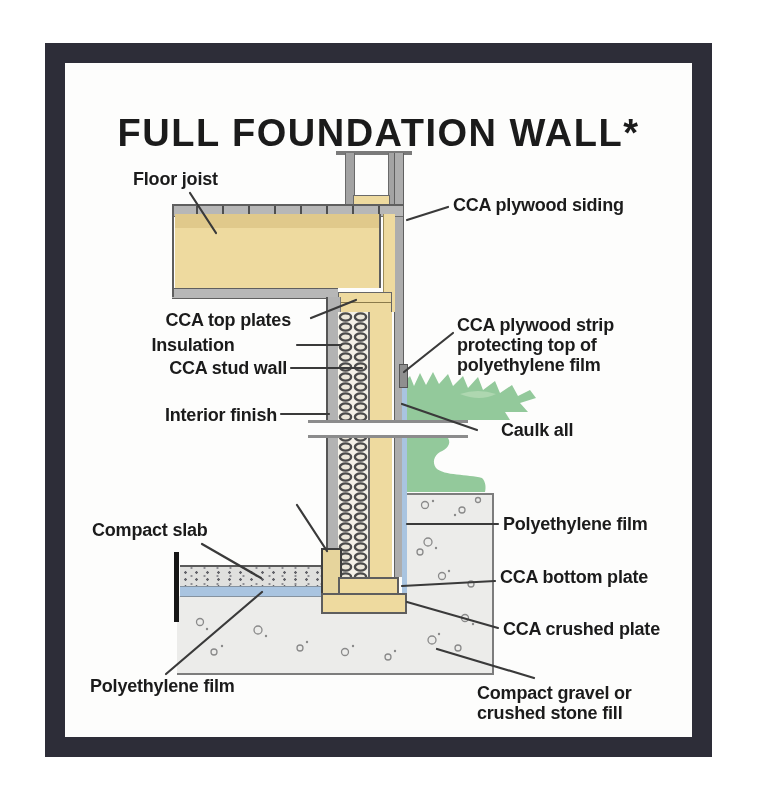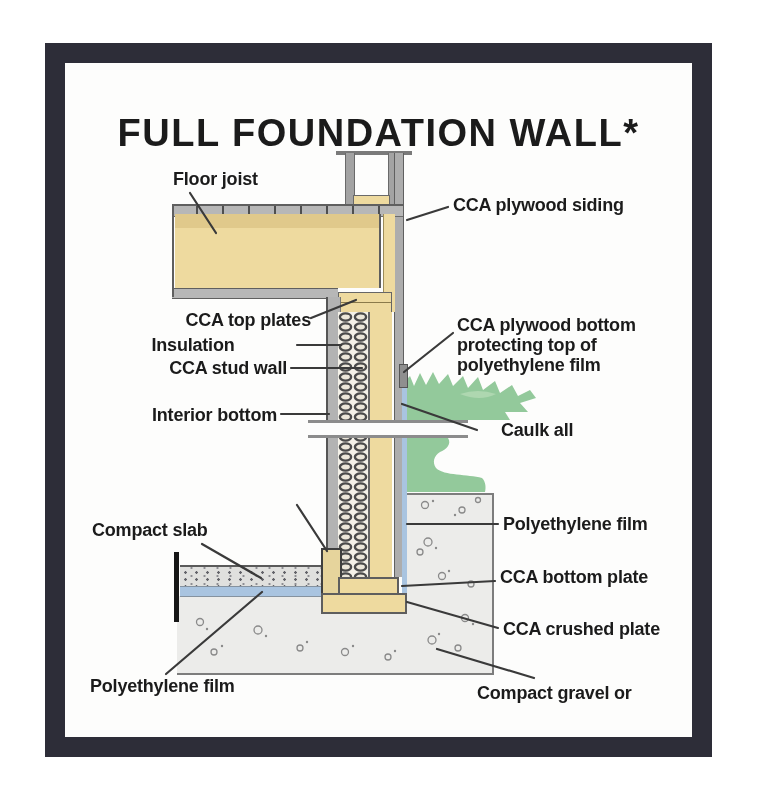--- a/index.html
+++ b/index.html
@@ -162,35 +162,36 @@
       <line x1="297" y1="505" x2="327" y2="551"></line>
       <line x1="202" y1="544" x2="261" y2="578"></line>
       <line x1="498" y1="524" x2="407" y2="524"></line>
       <line x1="495" y1="581" x2="402" y2="586"></line>
       <line x1="498" y1="628" x2="407" y2="602"></line>
       <line x1="166" y1="674" x2="262" y2="592"></line>
       <line x1="534" y1="678" x2="437" y2="649"></line>
     </g>
   </svg>
 
-  <div class="lbl" style="left:133px;top:169px;margin-left:40px;">Floor joist</div>
+  <div class="lbl" style="left:133px;top:169px;">Floor joist</div>
   <div class="lbl" style="left:453px;top:195px;">CCA plywood siding</div>
-  <div class="lbl r" style="left:111px;top:310px;">CCA top plates</div>
+  <div class="lbl r" style="left:91px;top:310px;">CCA top plates</div>
   <div class="lbl r" style="left:93px;top:335px;text-align:center;">Insulation</div>
   <div class="lbl r" style="left:87px;top:358px;">CCA stud wall</div>
-  <div class="lbl r" style="left:77px;top:405px;">Interior bottom</div>
+  <div class="lbl r" style="left:77px;top:405px;">Interior finish</div>
   <div class="lbl" style="left:457px;top:315px;">
-    <div>CCA plywood bottom</div>
+    <div>CCA plywood strip</div>
     <div>protecting top of</div>
     <div>polyethylene film</div>
   </div>
   <div class="lbl" style="left:482px;top:420px;margin-left:19px;">
     <div>Caulk all</div>
   </div>
   <div class="lbl" style="left:92px;top:520px;">Compact slab</div>
   <div class="lbl" style="left:503px;top:514px;">Polyethylene film</div>
   <div class="lbl" style="left:500px;top:567px;text-align:center;">CCA bottom plate</div>
   <div class="lbl" style="left:503px;top:619px;">CCA crushed plate</div>
   <div class="lbl" style="left:90px;top:676px;">Polyethylene film</div>
   <div class="lbl" style="left:477px;top:683px;">
     <div>Compact gravel or</div>
+    <div>crushed stone fill</div>
   </div>
 </div>
 
 </body></html>

